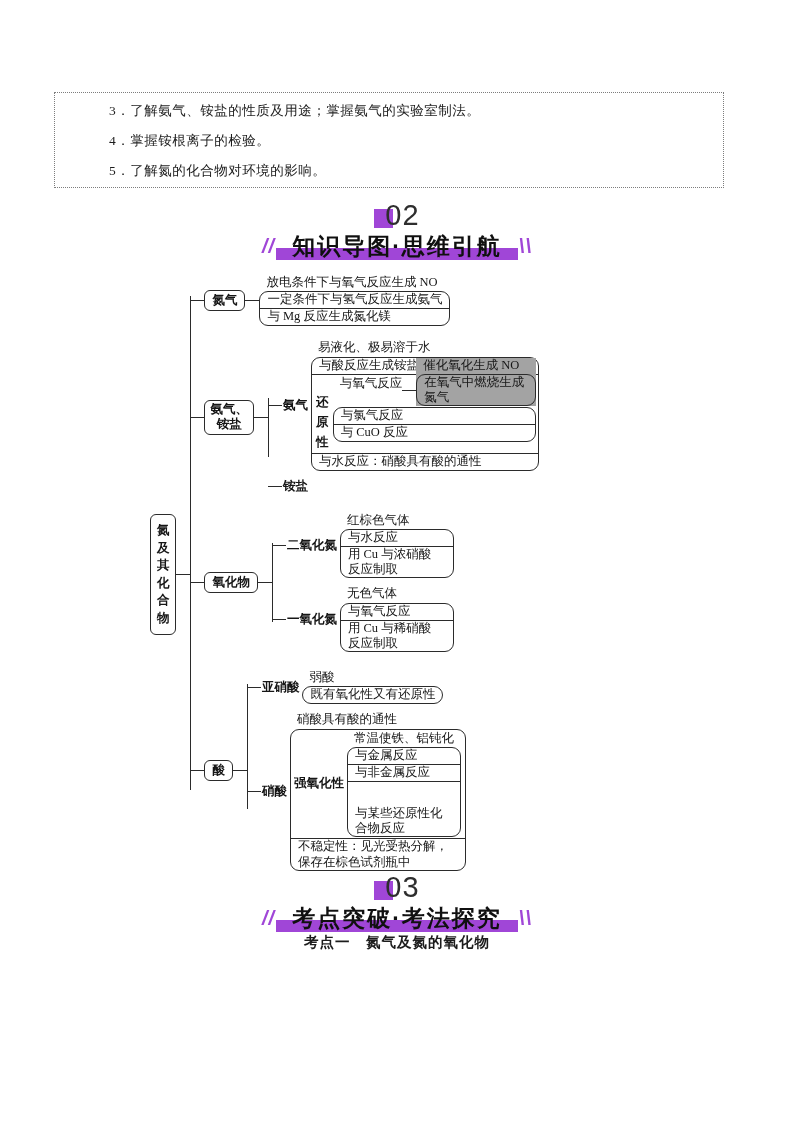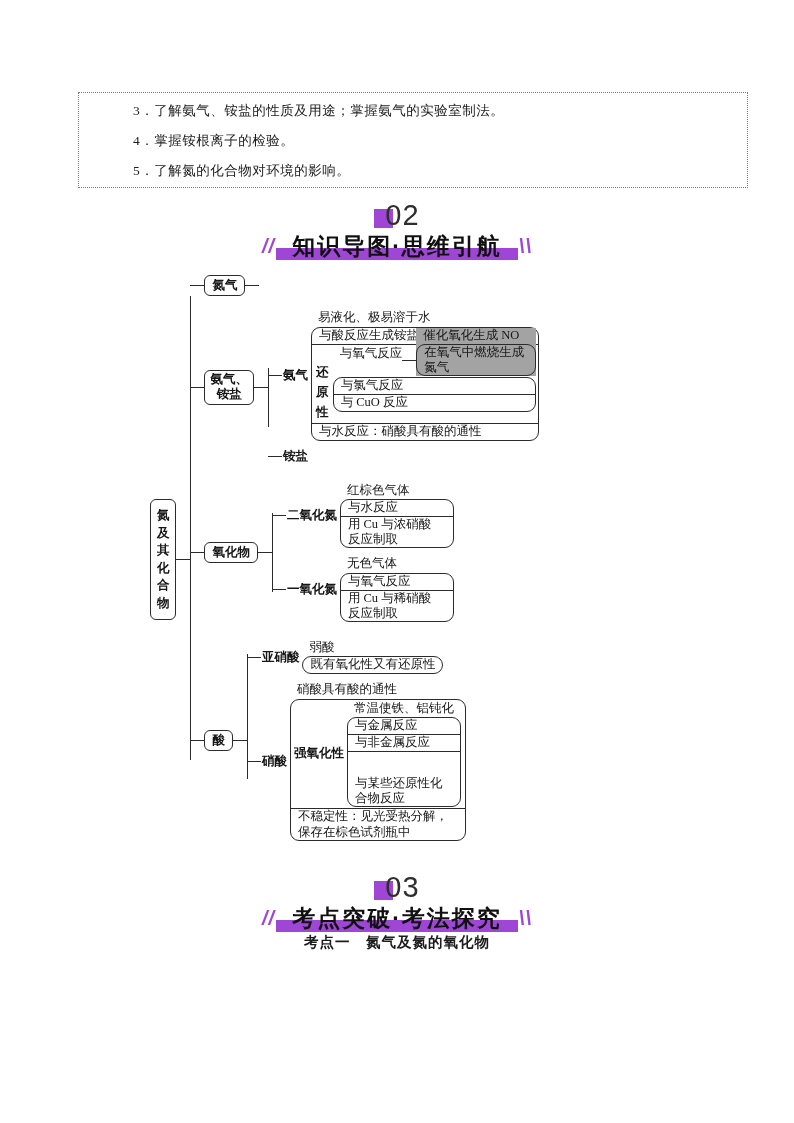--- a/index.html
+++ b/index.html
@@ -4,21 +4,21 @@
 <style>
   :root { --accent:#a046d7; --ink:#1c1c1c; --line:#2b2b2b; }
   html,body{margin:0;padding:0;}
   body{
     width:794px;height:1123px;background:#ffffff;position:relative;
     font-family:"Liberation Serif","DejaVu Serif",serif;color:var(--ink);
     overflow:hidden;
   }
   
   .obj{
-    position:absolute;left:78px;top:92px;width:670px;height:96px;
+    position:absolute;left:54px;top:92px;width:670px;height:96px;
     border:1px dotted #7d7d7d;box-sizing:border-box;padding:9px 10px 0 54px;
     font-size:13.5px;letter-spacing:.5px;
   }
   .obj p{margin:0 0 12px 0;}
   
   .sec{position:absolute;left:0;right:0;text-align:center;}
   .numrow{display:flex;justify-content:center;align-items:flex-end;height:34px;}
   .numsq{width:19px;height:19px;background:var(--accent);margin-right:-8px;margin-bottom:2px;}
   .numtx{
     position:relative;z-index:1;font-family:"Liberation Sans","DejaVu Sans",sans-serif;
@@ -92,20 +92,27 @@
   <div class="row">
     <div class="node vtext">氮及其化合物</div>
     <div class="stub"></div>
 
     <div class="kids" style="--kt:26px;--kb:90px;--kg:5px;">
 
       <div class="row">
         <div class="stub"></div>
         <div class="node">氮气</div>
         <div class="stub"></div>
+        <div class="group">
+          <div class="gfirst">放电条件下与氧气反应生成 NO</div>
+          <div class="gbox">
+            <div class="gitem">一定条件下与氢气反应生成氨气</div>
+            <div class="gitem">与 Mg 反应生成氮化镁</div>
+          </div>
+        </div>
       </div>
 
       <div class="row">
         <div class="stub"></div>
         <div class="node node2">
           <div>氨气、</div>
           <div>铵盐</div>
         </div>
         <div class="stub"></div>
         <div class="kids" style="--kt:62px;--kb:42px;--kg:4px;">

